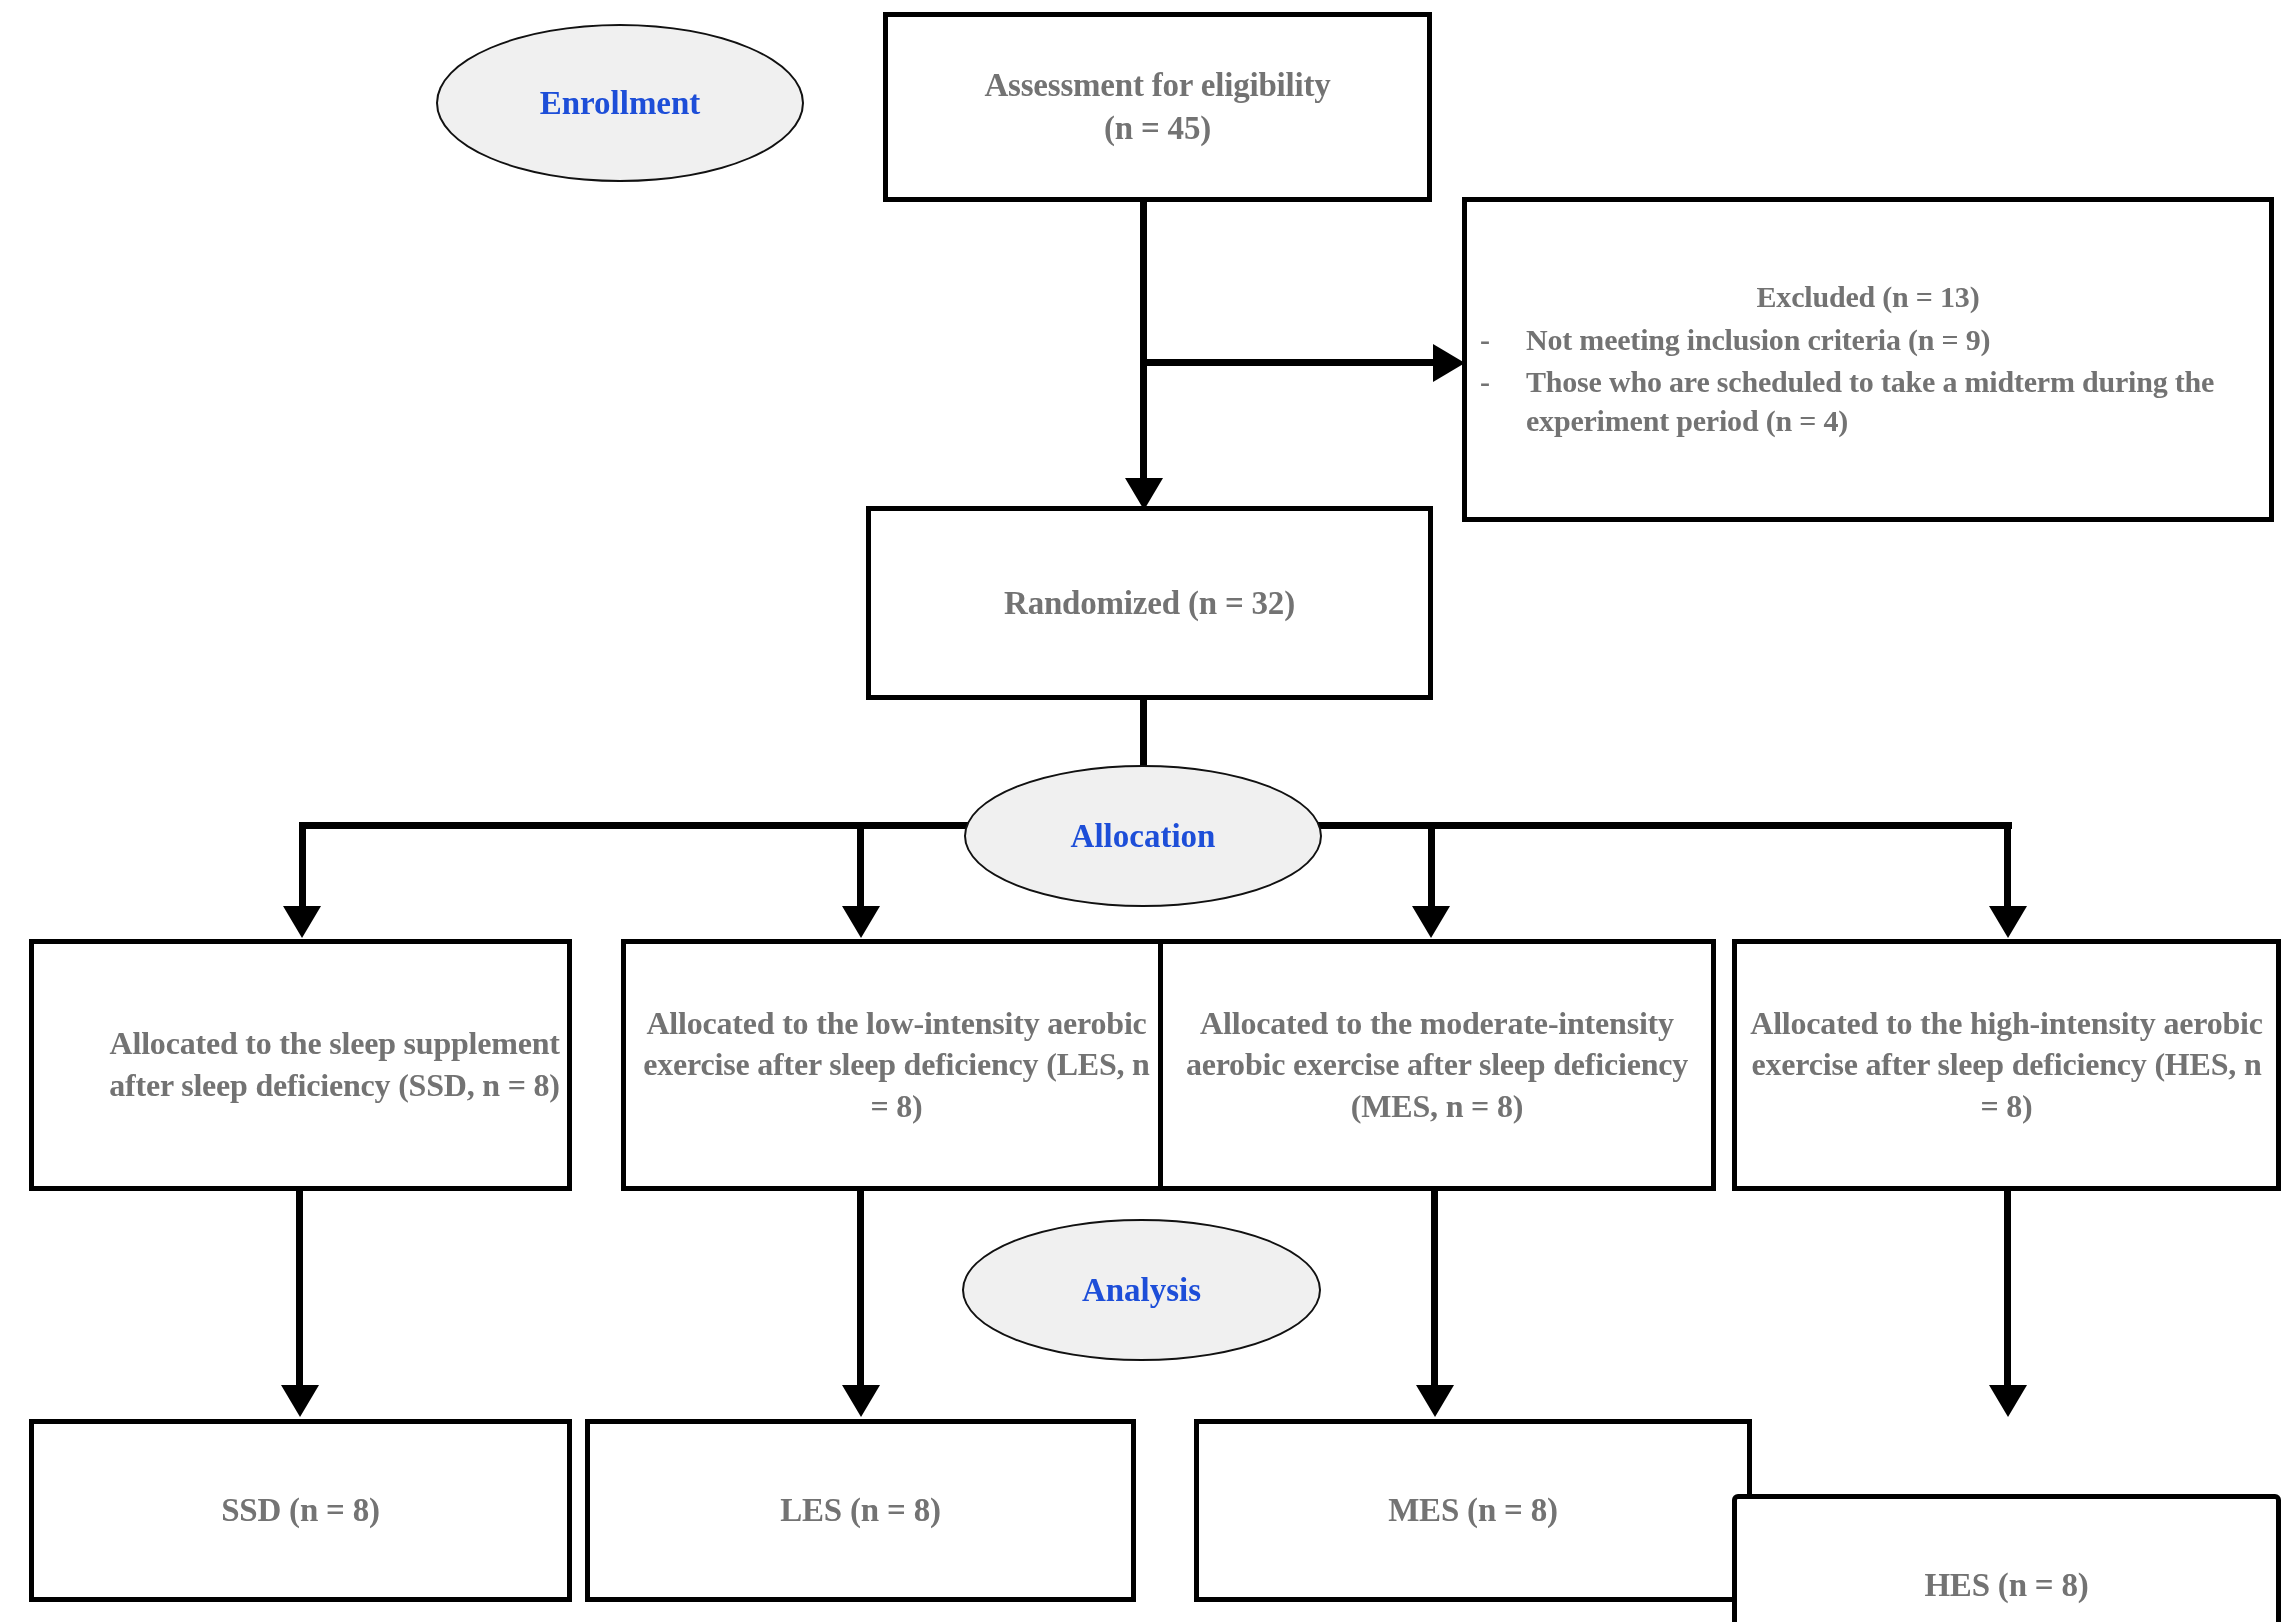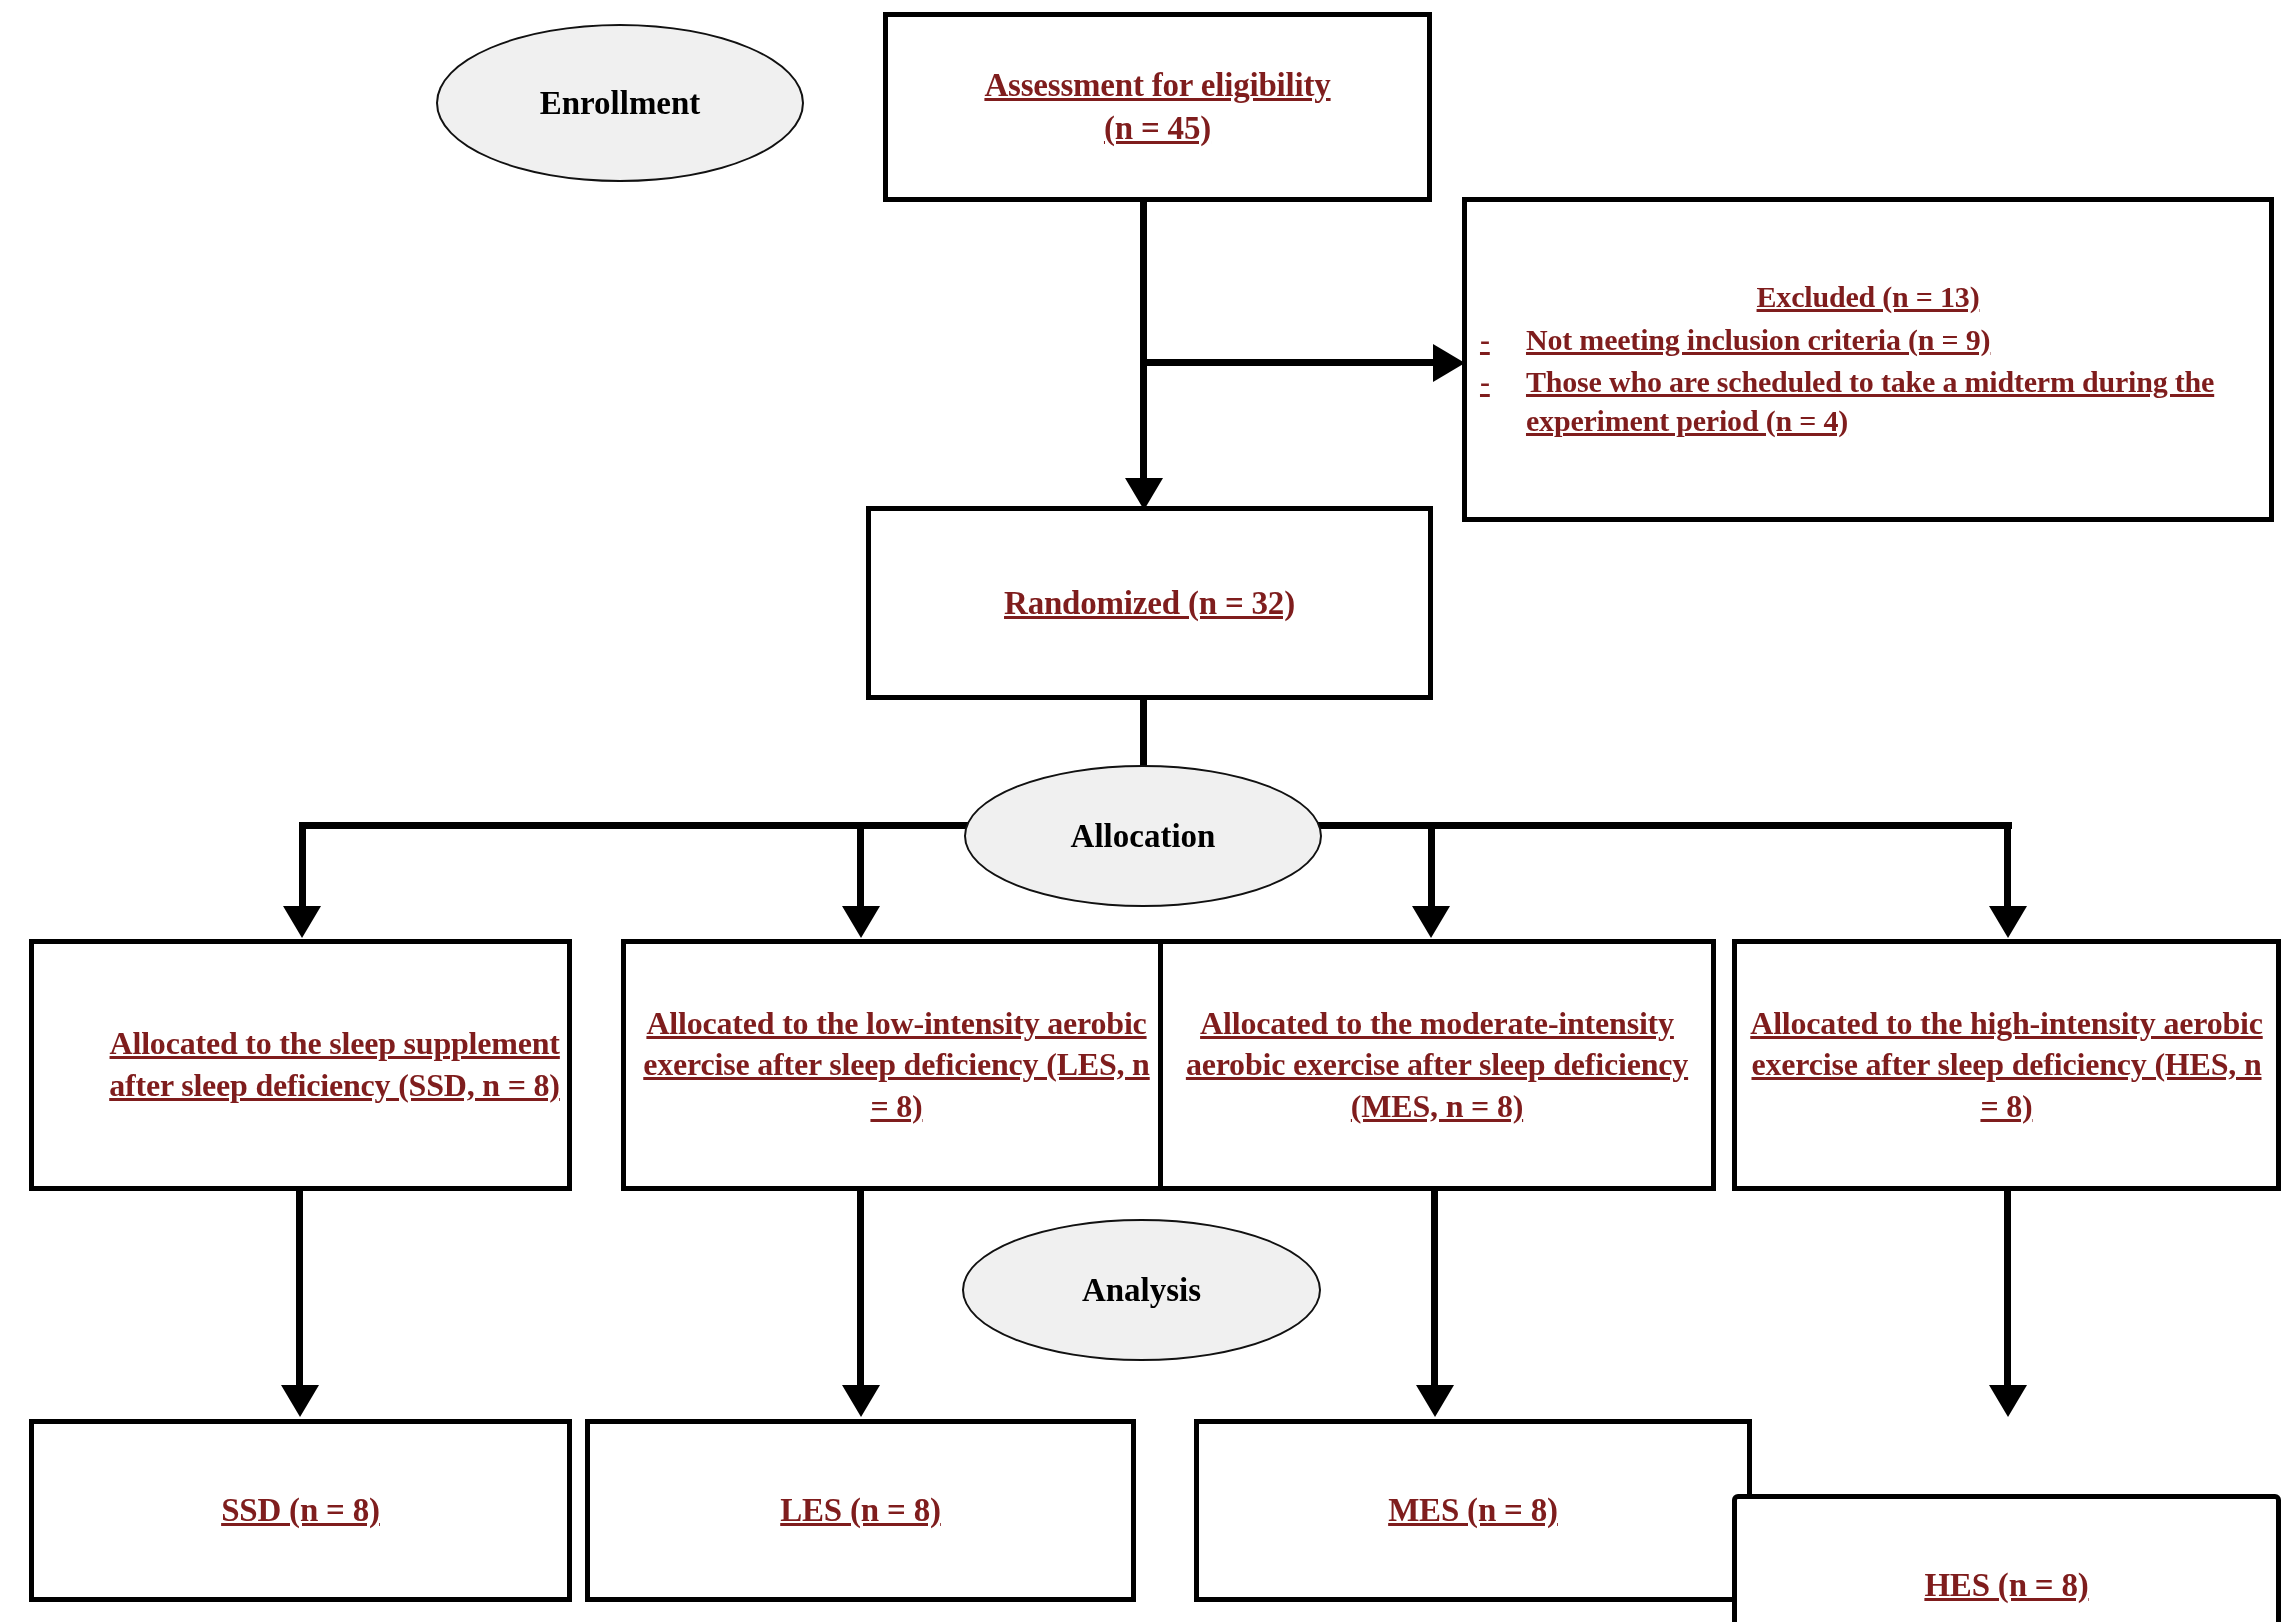--- a/index.html
+++ b/index.html
@@ -18,41 +18,40 @@
   .box{
     position:absolute;
     box-sizing:border-box;
     background:#ffffff;
     border:5.8px solid #000000;
     display:flex;
     align-items:center;
     justify-content:center;
     text-align:center;
     font-weight:bold;
-    color:#7f1d1d;
+    color:#737373;
     line-height:1.30;
     letter-spacing:-0.2px;
     z-index:3;
-    text-decoration:underline;
   }
   .box .txt{display:block;width:100%;padding:0 7.2px;}
 
   
   .ellipse{
     position:absolute;
     box-sizing:border-box;
     background:#f0f0f0;
     border:2.9px solid #111111;
     border-radius:50%;
     display:flex;
     align-items:center;
     justify-content:center;
     text-align:center;
     font-weight:bold;
-    color:#000000;
+    color:#1d4ed8;
     z-index:6;
   }
 
   
   .ln{position:absolute;background:#000000;z-index:2;}
   .vln{width:7.2px;}
   .hln{height:7.2px;}
 
   
   .arrow-down{

